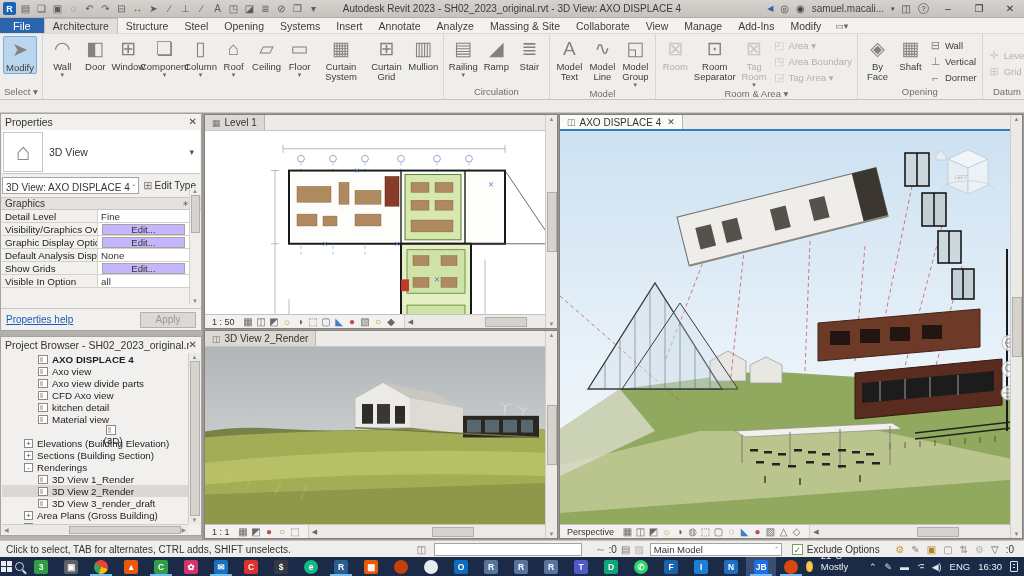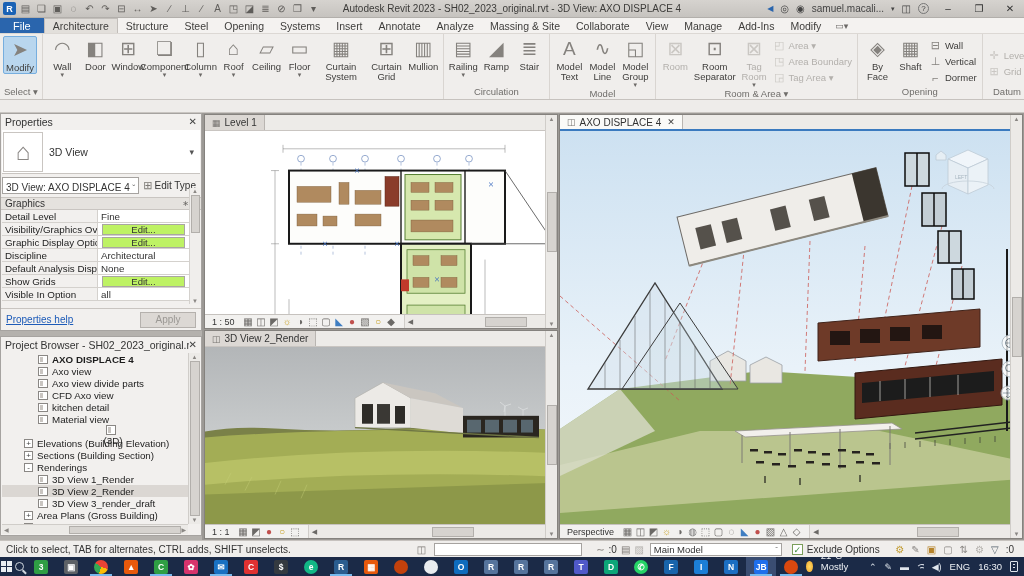--- a/index.html
+++ b/index.html
@@ -49,21 +49,21 @@
 #sel-row .selbox{flex:1;height:17px;background:#fff;border:1px solid #a6a3a0;display:flex;align-items:flex-end;font-size:10px;padding:0 3px;}
 #sel-row .selbox .c{margin-left:auto;color:#666;font-size:9px;}
 #sel-row .etype{display:flex;align-items:center;gap:2px;font-size:10px;padding:0 4px;}
 #sel-row .etype .eic{color:#7d7a76;font-size:11px;}
 #gsection{height:13px;background:#e5e2de;display:flex;align-items:center;font-size:10px;padding:0 4px;border-top:1px solid #c9c5c1;border-bottom:1px solid #c9c5c1;}
 #gsection .gr{margin-left:auto;color:#6b6966;font-size:8px;}
 .prow{display:flex;height:13px;border-bottom:1px solid #d4d1cd;font-size:9.8px;}
 .prow .pl{width:96px;padding:0 3px;display:flex;align-items:center;border-right:1px solid #d4d1cd;color:#222;white-space:nowrap;overflow:hidden;}
 .prow .pv{flex:1;display:flex;align-items:center;padding:0 3px;background:#fff;white-space:nowrap;overflow:hidden;}
 .prow .pv.btn{justify-content:center;padding:0;}
-.prow .ebtn{width:92%;height:11px;background:#bef264;border:1px solid #a9a6a2;font-size:9.5px;display:flex;align-items:center;justify-content:center;color:#333;}
+.prow .ebtn{width:92%;height:11px;background:#c4b5fd;border:1px solid #a9a6a2;font-size:9.5px;display:flex;align-items:center;justify-content:center;color:#333;}
 #pgrid{position:relative;margin:0 12px 0 1px;}
 #pg-scroll{position:absolute;right:1px;top:74px;bottom:26px;width:11px;background:#f0eeec;border-left:1px solid #d4d1cd;display:flex;flex-direction:column;align-items:center;font-size:6px;color:#8a8784;}
 #pg-scroll .thumb{width:9px;flex:0 0 38px;background:#d6d3cf;border:1px solid #b2afab;margin-top:1px;}
 #pfoot{position:absolute;left:0;right:0;bottom:0;height:22px;display:flex;align-items:center;padding:0 5px;border-top:1px solid #c9c5c1;}
 #phelp{color:#1d5bb8;text-decoration:underline;font-size:10px;}
 #applybtn{margin-left:auto;width:56px;height:16px;background:#dcd8d4;border:1px solid #b5b1ad;color:#9b9894;display:flex;align-items:center;justify-content:center;font-size:10px;}
 
 #tree{position:absolute;left:1px;right:13px;top:16px;bottom:11px;overflow:hidden;background:#f2f0ee;}
 .titem{display:flex;align-items:center;height:12px;font-size:9.8px;white-space:nowrap;color:#1d1d1d;}
 .titem.bold{font-weight:bold;}
@@ -406,26 +406,20 @@
           <div class="ebtn">Edit...</div>
         </div>
       </div>
       <div class="prow">
         <div class="pl">Graphic Display Optio...</div>
         <div class="pv btn">
           <div class="ebtn">Edit...</div>
         </div>
       </div>
       <div class="prow">
-        <div class="pl">Discipline</div>
-        <div class="pv">
-          <span>Architectural</span>
-        </div>
-      </div>
-      <div class="prow">
         <div class="pl">Default Analysis Displ...</div>
         <div class="pv">
           <span>None</span>
         </div>
       </div>
       <div class="prow">
         <div class="pl">Show Grids</div>
         <div class="pv btn">
           <div class="ebtn">Edit...</div>
         </div>

